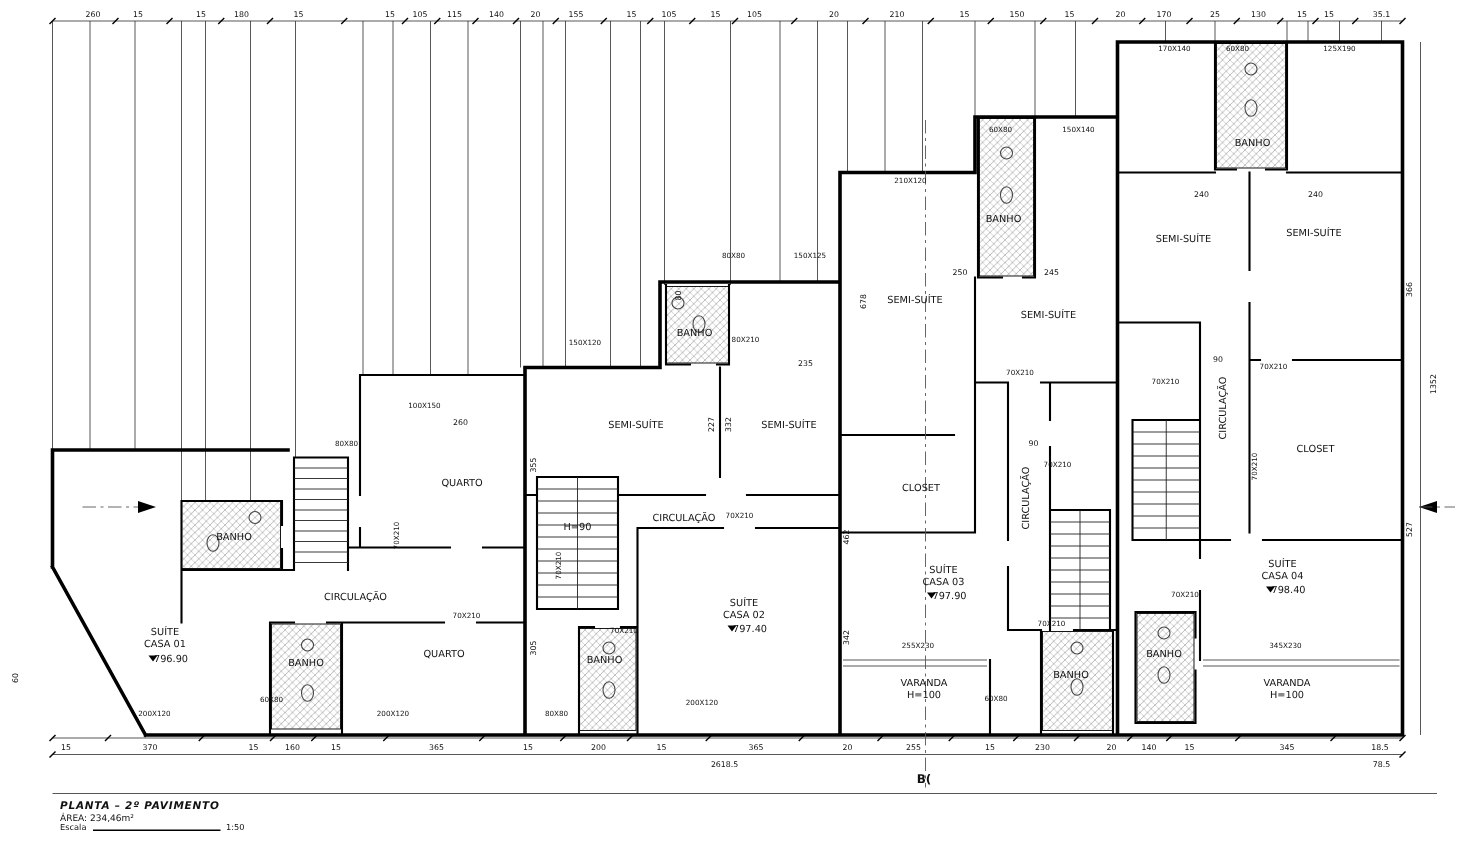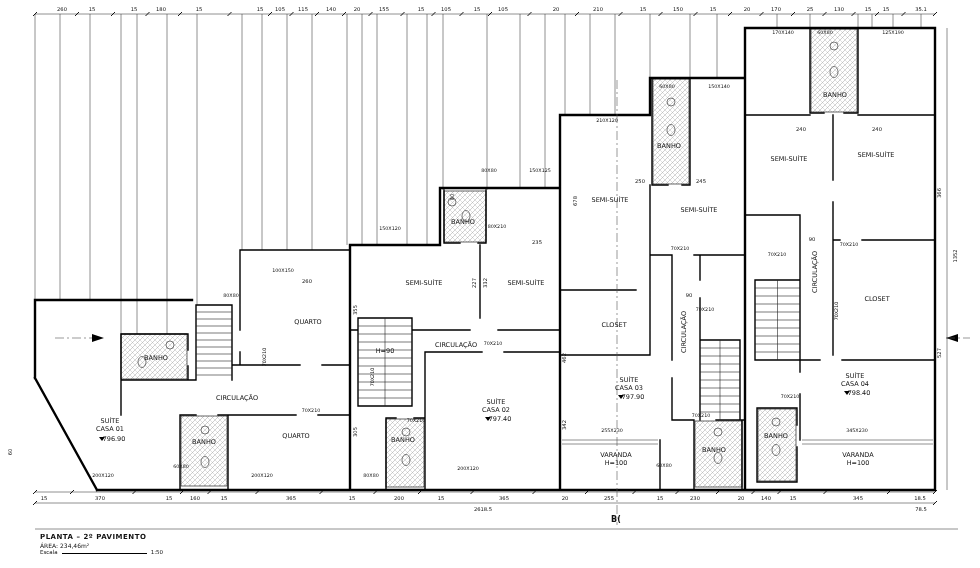--- a/index.html
+++ b/index.html
@@ -14,21 +14,21 @@
   .wall{stroke:#000;stroke-width:2.4;fill:none;stroke-linecap:square;}
   .iwall{stroke:#000;stroke-width:1.4;fill:none;stroke-linecap:square;}
   .thin{stroke:#333;stroke-width:0.55;fill:none;}
   .tick{stroke:#000;stroke-width:0.9;}
   .hatch{fill:url(#tile);stroke:#000;stroke-width:0.6;}
   .lvl{fill:#000;}
   .dash{stroke:#555;stroke-width:0.6;stroke-dasharray:9 3 2 3;fill:none;}
   .fix{stroke:#444;stroke-width:0.7;fill:none;}
   .stair{stroke:#222;stroke-width:0.6;fill:none;}
   .titleblock{position:absolute;left:40px;top:533px;line-height:1.25;}
-  .tb-line1{font-size:7px;font-weight:bold;letter-spacing:0.5px;}
+  .tb-line1{font-size:7px;font-weight:bold;letter-spacing:0.5px;font-style:italic;}
   .tb-line2{font-size:6px;}
   .tb-line3{font-size:5.5px;display:flex;align-items:flex-end;}
   .leader{display:inline-block;width:85px;border-bottom:1px solid #000;margin:0 4px 2px 4px;height:4px;}
 </style>
 </head>
 <body>
 
 <div class="sheet">
 
 <svg id="plan" width="980" height="568" viewBox="0 0 980 568">

